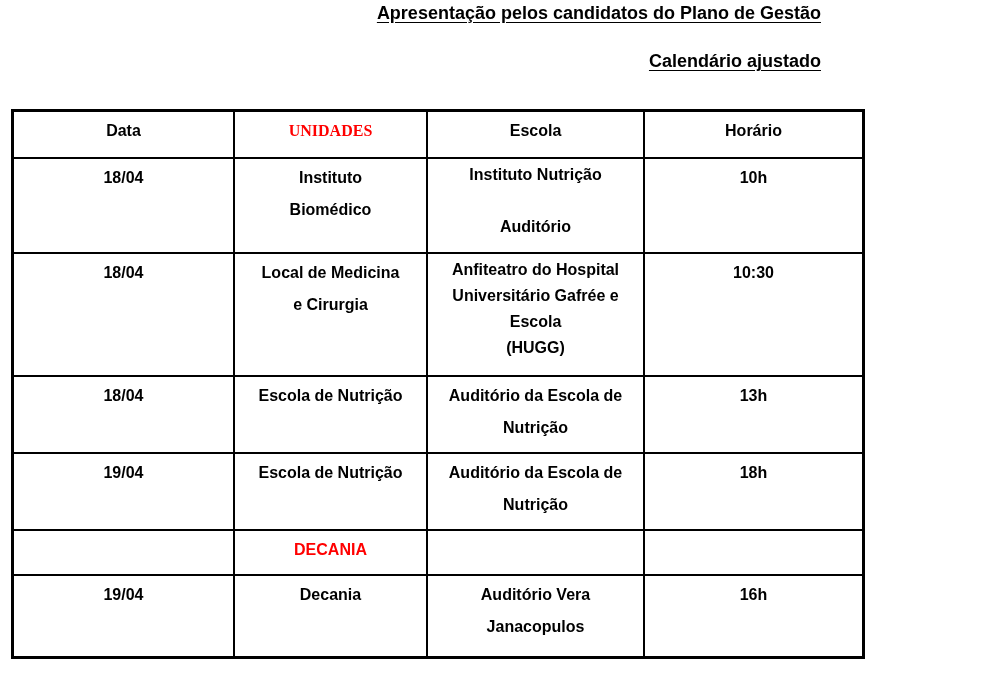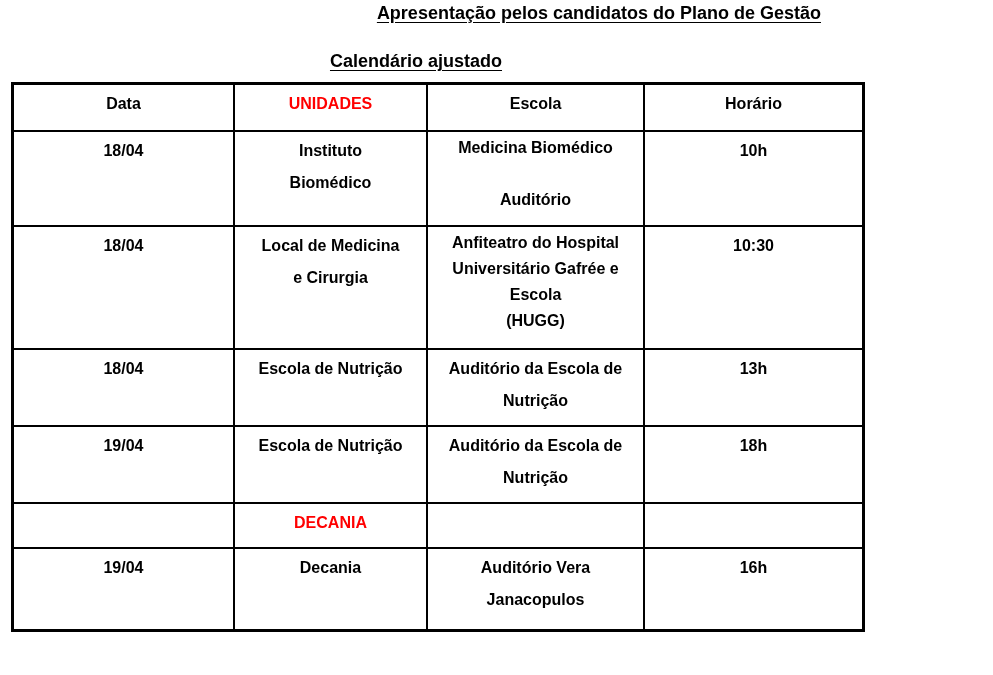--- a/index.html
+++ b/index.html
@@ -21,29 +21,29 @@
     padding-top: 3px;
   }
   .doc-title {
     text-align: right;
     font-size: 18px;
     line-height: 21px;
     text-decoration: underline;
     text-underline-offset: 3px;
   }
   .doc-subtitle {
-    text-align: center;
+    text-align: right;
     font-size: 18px;
     line-height: 21px;
     margin-top: 27px;
     text-decoration: underline;
     text-underline-offset: 3px;
   }
   table.schedule {
-    margin-top: 10px;
+    margin-top: 37px;
     border-collapse: collapse;
     table-layout: fixed;
     width: 810px;
     border: 3px solid #000000;
   }
   table.schedule th,
   table.schedule td {
     border: 2px solid #000000;
     vertical-align: top;
     text-align: center;
@@ -70,42 +70,42 @@
   <div class="doc-title">Apresentação pelos candidatos do Plano de Gestão</div>
 
   <div class="doc-subtitle">Calendário ajustado</div>
 
   <table class="schedule">
     <thead>
       <tr>
           <th style="width: 211px; height: 42px;">
             <div class="line">Data</div>
           </th>
-          <th class="red" style="width: 183px; height: 42px;">
+          <th class="red" style="width: 183px; height: 42px; font-family: Liberation Serif, serif;">
             <div class="line">UNIDADES</div>
           </th>
           <th style="width: 207px; height: 42px;">
             <div class="line">Escola</div>
           </th>
           <th style="width: 209px; height: 42px;">
             <div class="line">Horário</div>
           </th>
         </tr>
     </thead>
     <tbody>
         <tr style="height: 95px;">
           <td>
             <div class="line">18/04</div>
           </td>
           <td>
             <div class="line">Instituto</div>
             <div class="line">Biomédico</div>
           </td>
           <td>
-            <div class="line tight">Medicina Biomédico</div>
+            <div class="line tight">Instituto Nutrição</div>
             <div class="line tight">&nbsp;</div>
             <div class="line tight">Auditório</div>
           </td>
           <td>
             <div class="line">10h</div>
           </td>
         </tr>
         <tr style="height: 123px;">
           <td>
             <div class="line">18/04</div>

